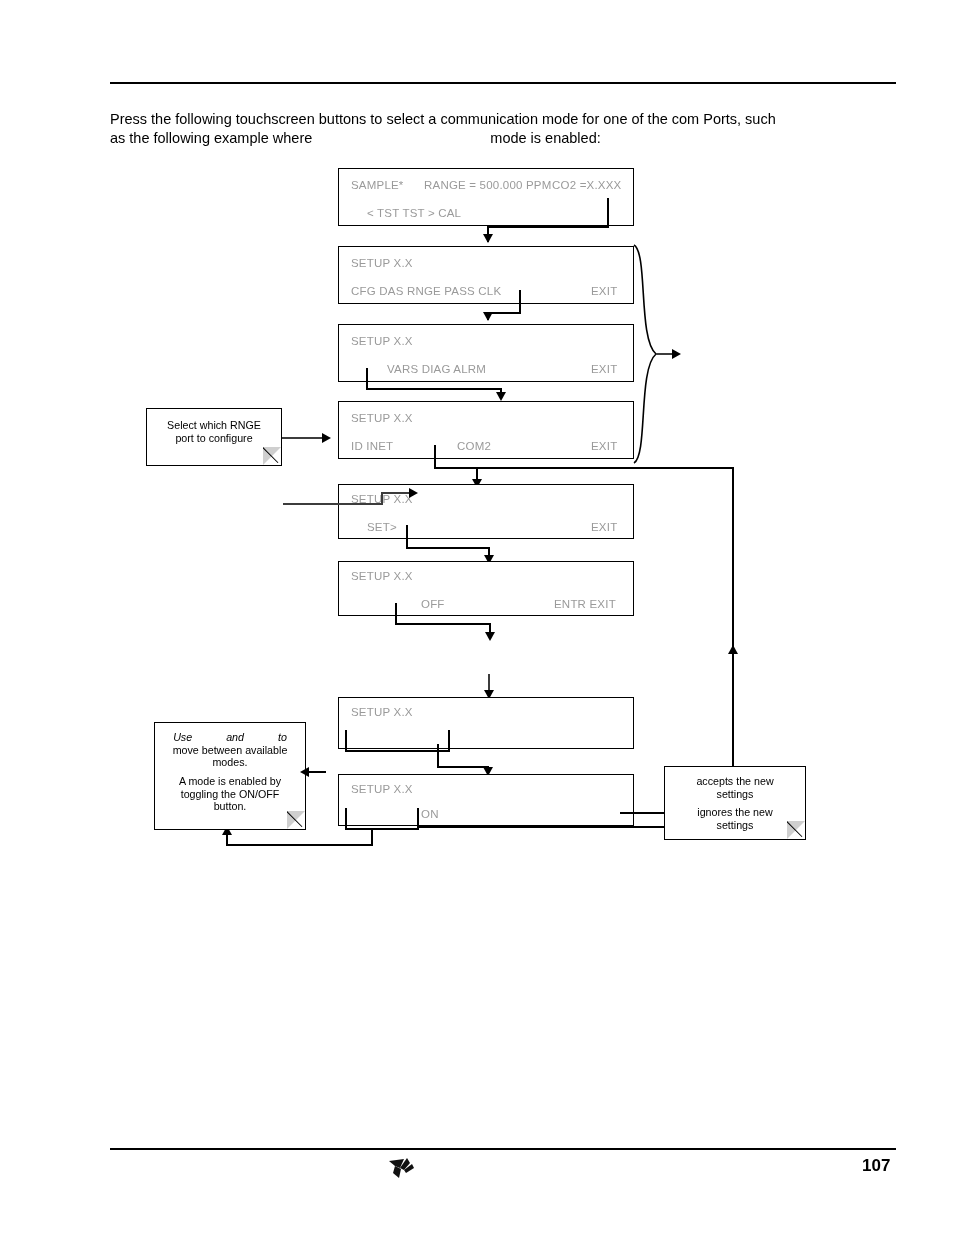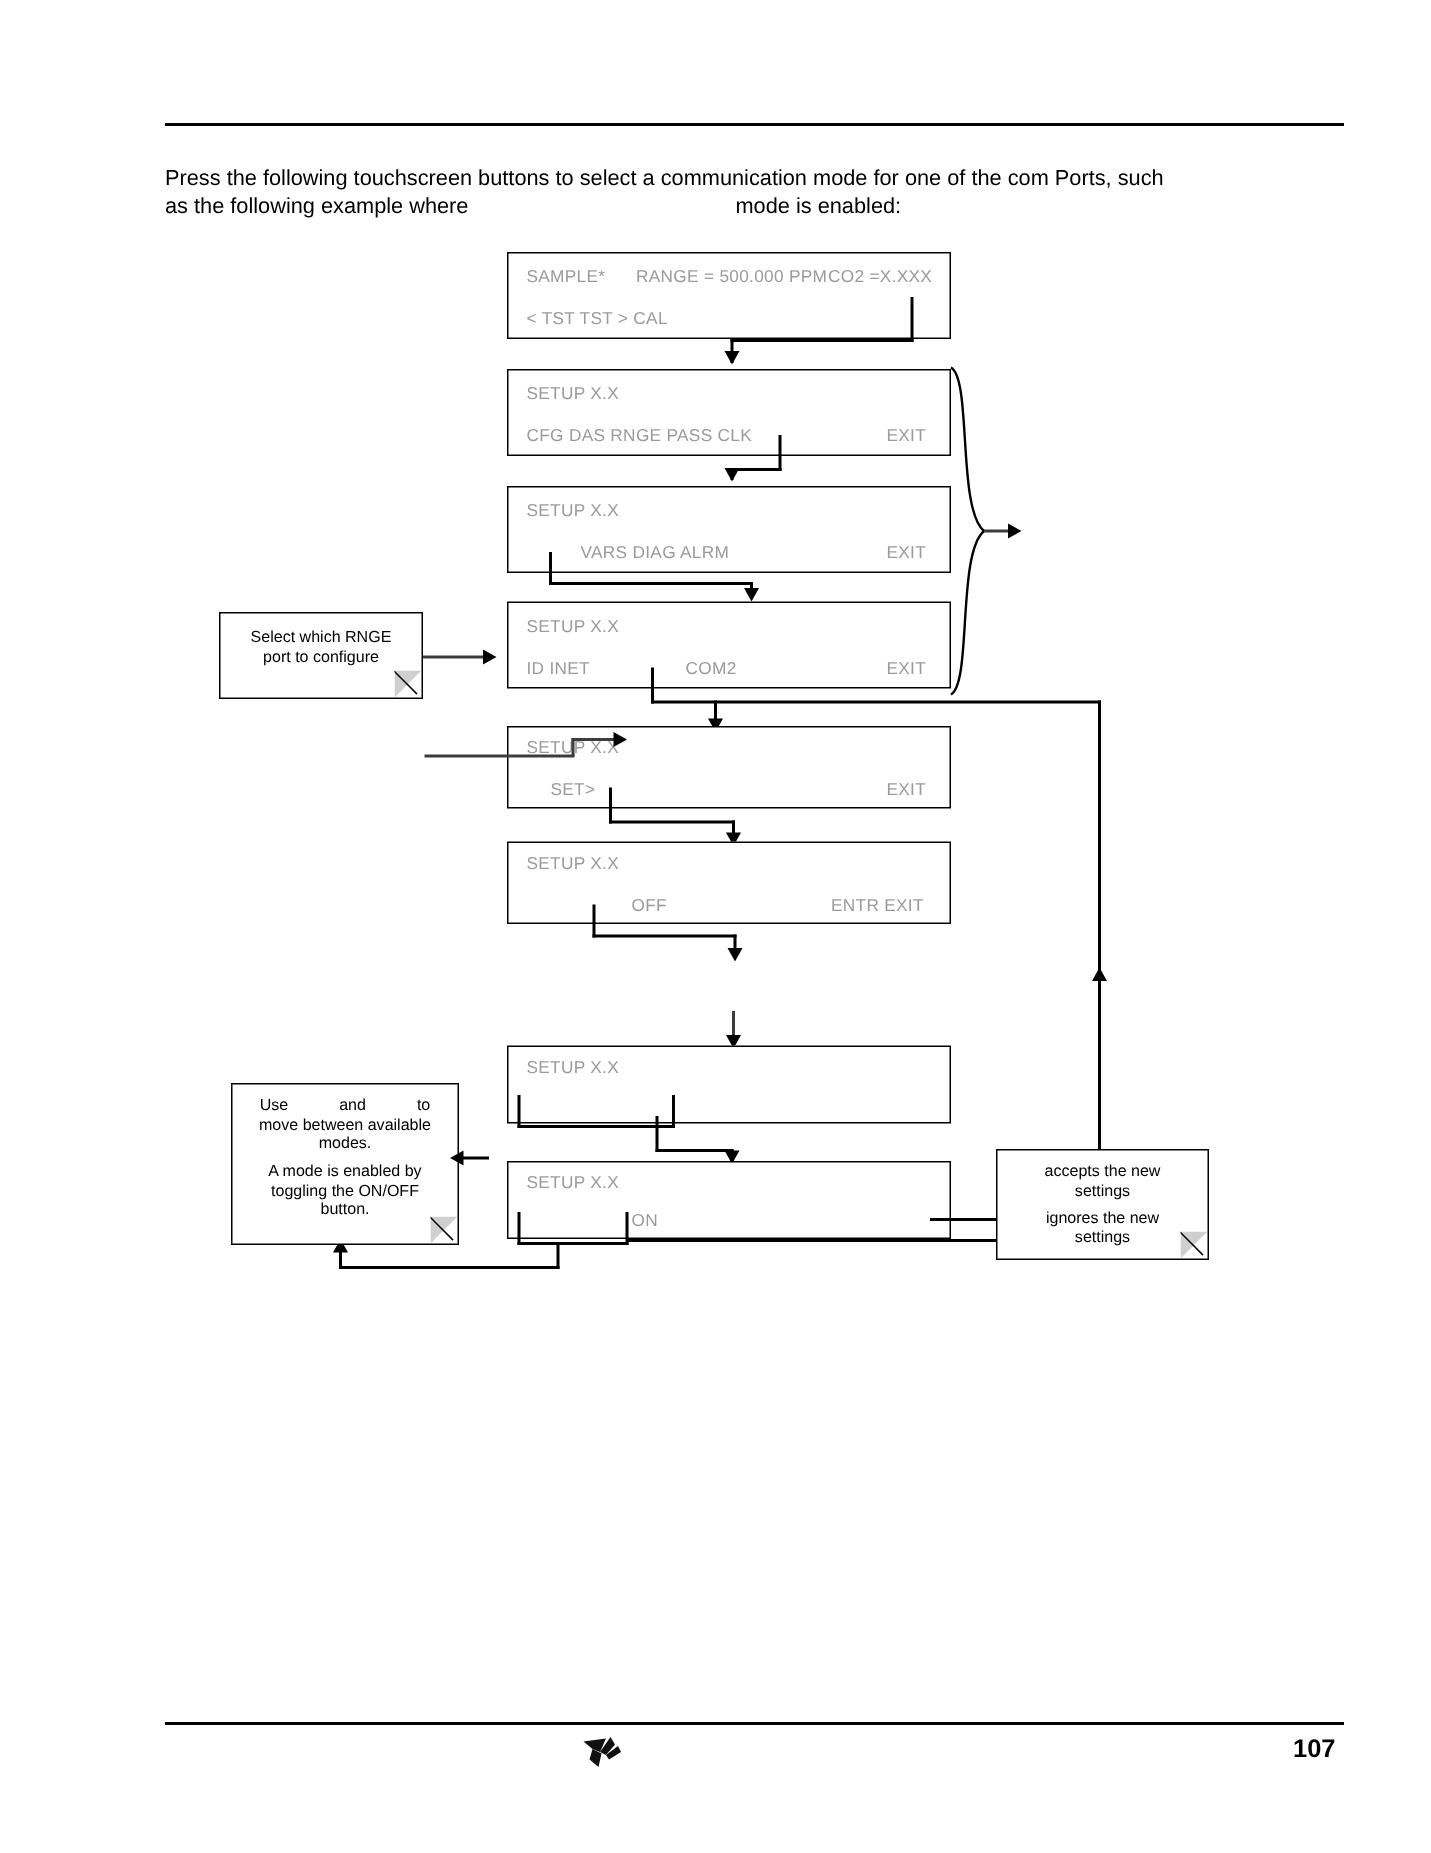--- a/index.html
+++ b/index.html
@@ -114,21 +114,21 @@
 
   <div id="intro">
     <span>Press the following touchscreen buttons to select a communication mode for one of the com Ports, such</span><br>
     <span>as the following example where</span><span class="gap"></span><span>mode is enabled:</span>
   </div>
 
   <div class="disp" style="left:338px;top:168px;width:296px;height:58px;">
     <span class="lbl" style="left:12px;top:10px;">SAMPLE*</span>
     <span class="lbl" style="left:85px;top:10px;">RANGE = 500.000 PPM</span>
     <span class="lbl" style="left:213px;top:10px;">CO2 =X.XXX</span>
-    <span class="lbl" style="left:12px;top:38px;">&lt; TST  TST &gt;  CAL</span>
+    <span class="lbl" style="left:28px;top:38px;">&lt; TST  TST &gt;  CAL</span>
   </div>
 
   <div class="ln" style="left:607px;top:198px;width:2.2px;height:30px;"></div>
   <div class="ln" style="left:487px;top:226px;width:122px;height:2.2px;"></div>
   <div class="ln" style="left:487px;top:226px;width:2.2px;height:16px;"></div>
   <div class="arrow-d" style="left:482.5px;top:234px;"></div>
 
   <div class="disp" style="left:338px;top:246px;width:296px;height:58px;">
     <span class="lbl" style="left:12px;top:10px;">SETUP X.X</span>
     <span class="lbl" style="left:12px;top:38px;">CFG  DAS  RNGE  PASS  CLK</span>
@@ -240,21 +240,21 @@
     <div class="foldwrap">
       <div class="tri2"></div>
         <div class="diag"></div>
     </div>
   </div>
   <div class="ln thin" style="left:282px;top:437px;width:42px;height:1.6px;"></div>
   <div class="arrow-r" style="left:322px;top:433px;"></div>
 
 
   <div class="note" style="left:154px;top:722px;width:152px;height:108px;">
-    <div class="txt" style="top:8px;">
+    <div class="txt" style="top:8px;font-style:italic;">
       <span>Use</span>
       <span style="display:inline-block;width:28px;"></span>
       <span>and</span>
       <span style="display:inline-block;width:28px;"></span>
       <span>to</span>
     </div>
     <div class="txt" style="top:20.6px;">move between available</div>
     <div class="txt" style="top:33.2px;">modes.</div>
     <div class="txt" style="top:52px;">A mode is enabled by</div>
     <div class="txt" style="top:64.6px;">toggling the ON/OFF</div>

